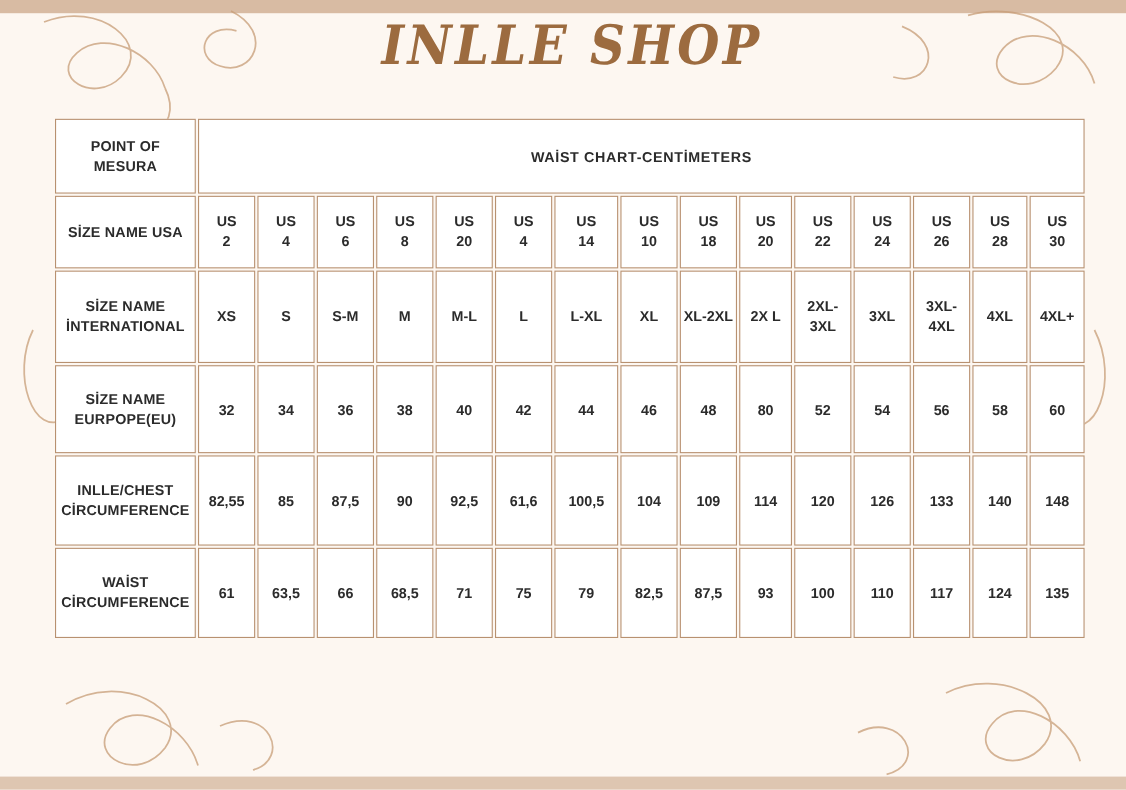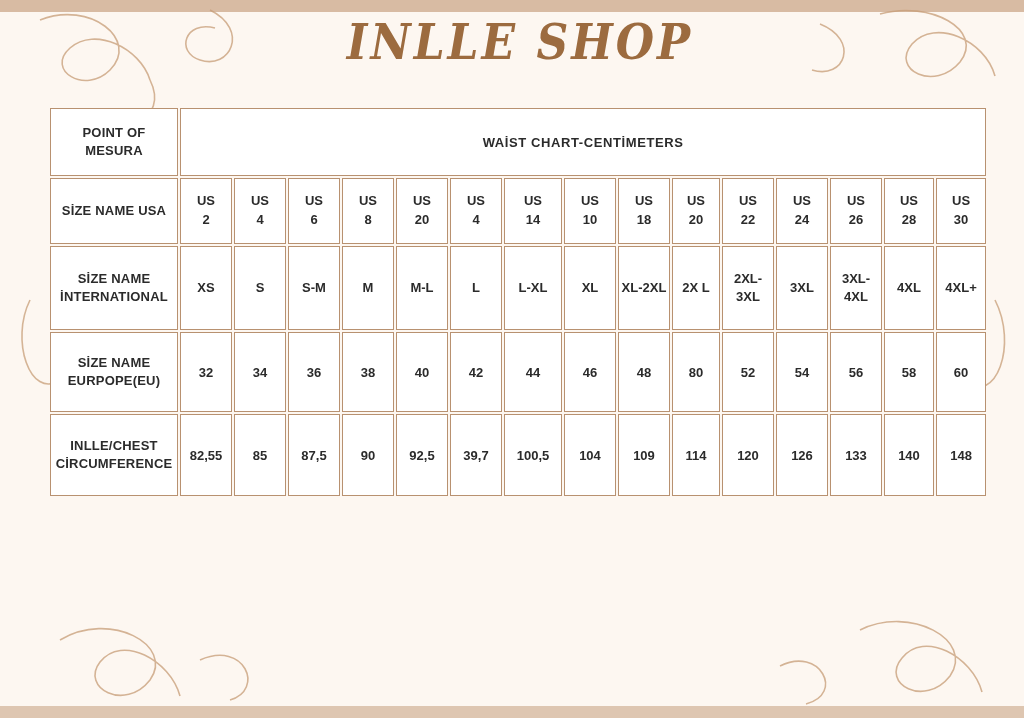--- a/index.html
+++ b/index.html
@@ -270,30 +270,48 @@
           <td>60</td>
         </tr>
 
         <tr class="r-bust">
           <td class="rowhead">INLLE/CHEST CİRCUMFERENCE</td>
           <td>82,55</td>
           <td>85</td>
           <td>87,5</td>
           <td>90</td>
           <td>92,5</td>
-          <td>39,7</td>
+          <td>61,6</td>
           <td>100,5</td>
           <td>104</td>
           <td>109</td>
           <td>114</td>
           <td>120</td>
           <td>126</td>
           <td>133</td>
           <td>140</td>
           <td>148</td>
         </tr>
 
+        <tr class="r-waist">
+          <td class="rowhead">WAİST CİRCUMFERENCE</td>
+          <td>61</td>
+          <td>63,5</td>
+          <td>66</td>
+          <td>68,5</td>
+          <td>71</td>
+          <td>75</td>
+          <td>79</td>
+          <td>82,5</td>
+          <td>87,5</td>
+          <td>93</td>
+          <td>100</td>
+          <td>110</td>
+          <td>117</td>
+          <td>124</td>
+          <td>135</td>
+        </tr>
 
       </tbody>
     </table>
   </div>
 
 </div>
 
 </body></html>

